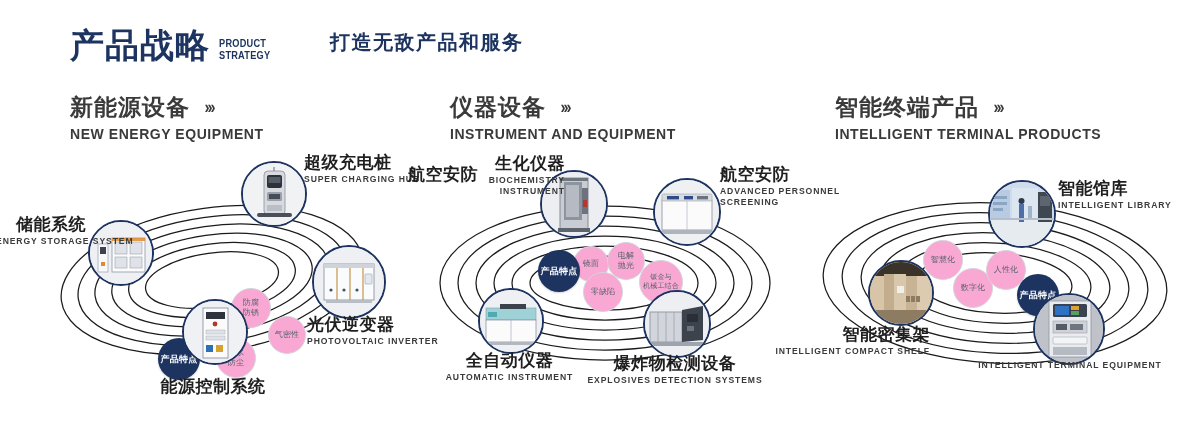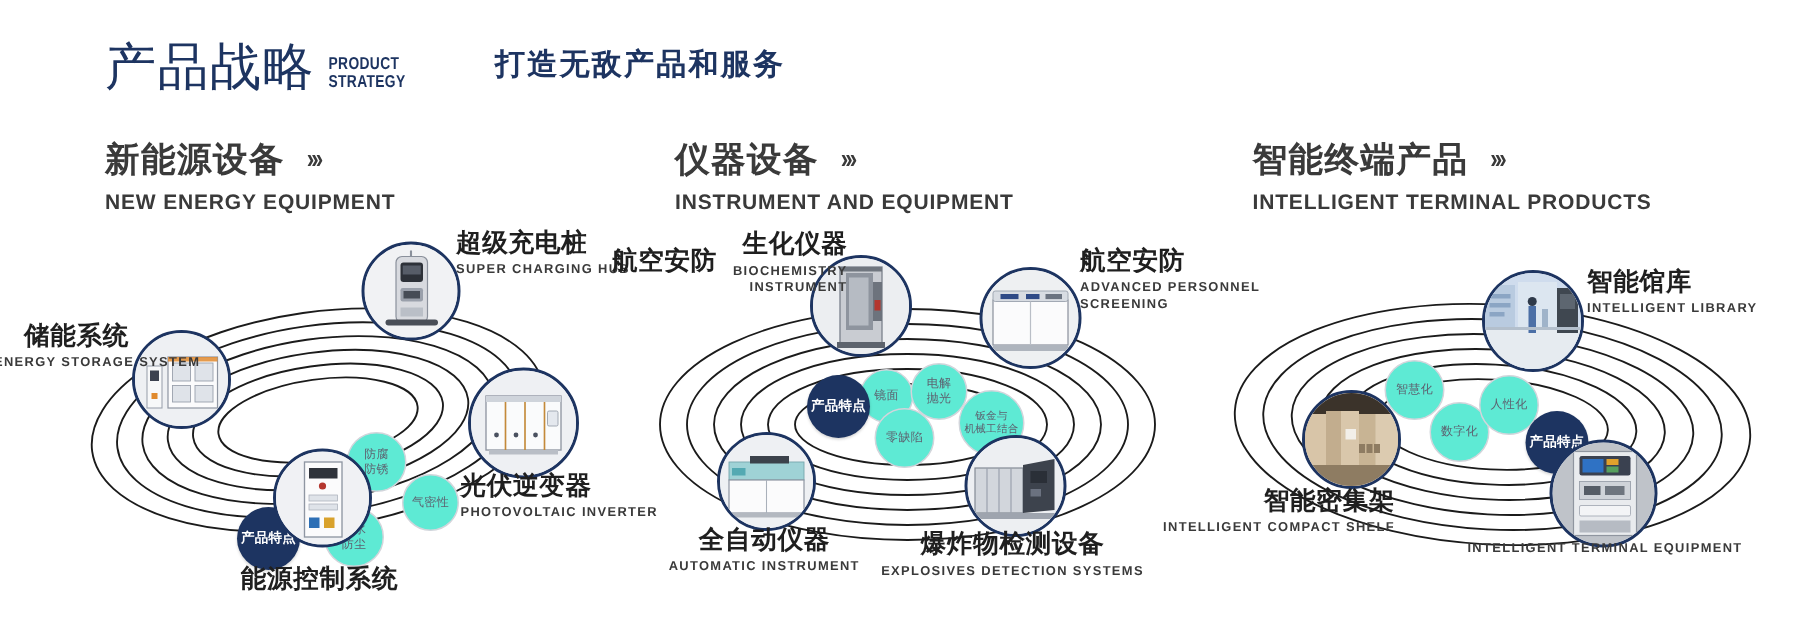--- a/index.html
+++ b/index.html
@@ -7,21 +7,21 @@
     width:1200px;height:422px;
     background:#ffffff;
     font-family:"Liberation Sans","DejaVu Sans",sans-serif;
     overflow:hidden;position:relative;
   }
   #page{position:relative;width:1200px;height:422px;overflow:hidden;background:#fff;}
 
   
   .hdr{position:absolute;left:70px;top:28px;display:flex;align-items:flex-end;}
   .hdr-cn{
-    font-size:34px;font-weight:normal;color:#1d3461;letter-spacing:1px;
+    font-size:34px;font-weight:bold;color:#1d3461;letter-spacing:1px;
     line-height:1;font-family:"DejaVu Sans","Liberation Sans",sans-serif;
   }
   .hdr-en{
     margin-left:9px;margin-bottom:1px;
     color:#1d3461;font-weight:bold;font-size:11.5px;line-height:11.5px;
     letter-spacing:0.3px;transform:scaleX(0.80);transform-origin:left bottom;
     font-family:"Liberation Sans",sans-serif;
   }
   .hdr2{
     position:absolute;left:330px;top:32px;
@@ -61,21 +61,21 @@
   }
   .lbl .en{
     font-size:8.6px;font-weight:bold;color:#3a3a3a;letter-spacing:0.9px;
     line-height:1.25;margin-top:2px;font-family:"Liberation Sans",sans-serif;
   }
   .lbl.right{text-align:right;}
   .lbl.center{text-align:center;}
 
   
   .chip{
-    position:absolute;border-radius:50%;border:1px solid #d2d5db;background:#5eead4;
+    position:absolute;border-radius:50%;border:1px solid #d2d5db;background:#f9a8d4;
     display:flex;align-items:center;justify-content:center;text-align:center;
     color:#5d6270;font-size:8px;line-height:1.25;letter-spacing:0.2px;
     font-family:"DejaVu Sans","Liberation Sans",sans-serif;
   }
   .chip.main{
     background:#1d3461;border:none;color:#ffffff;font-weight:bold;font-size:9px;
     line-height:1.2;box-shadow:0 1px 2px rgba(0,0,0,.18);
   }
 </style>
 </head>

